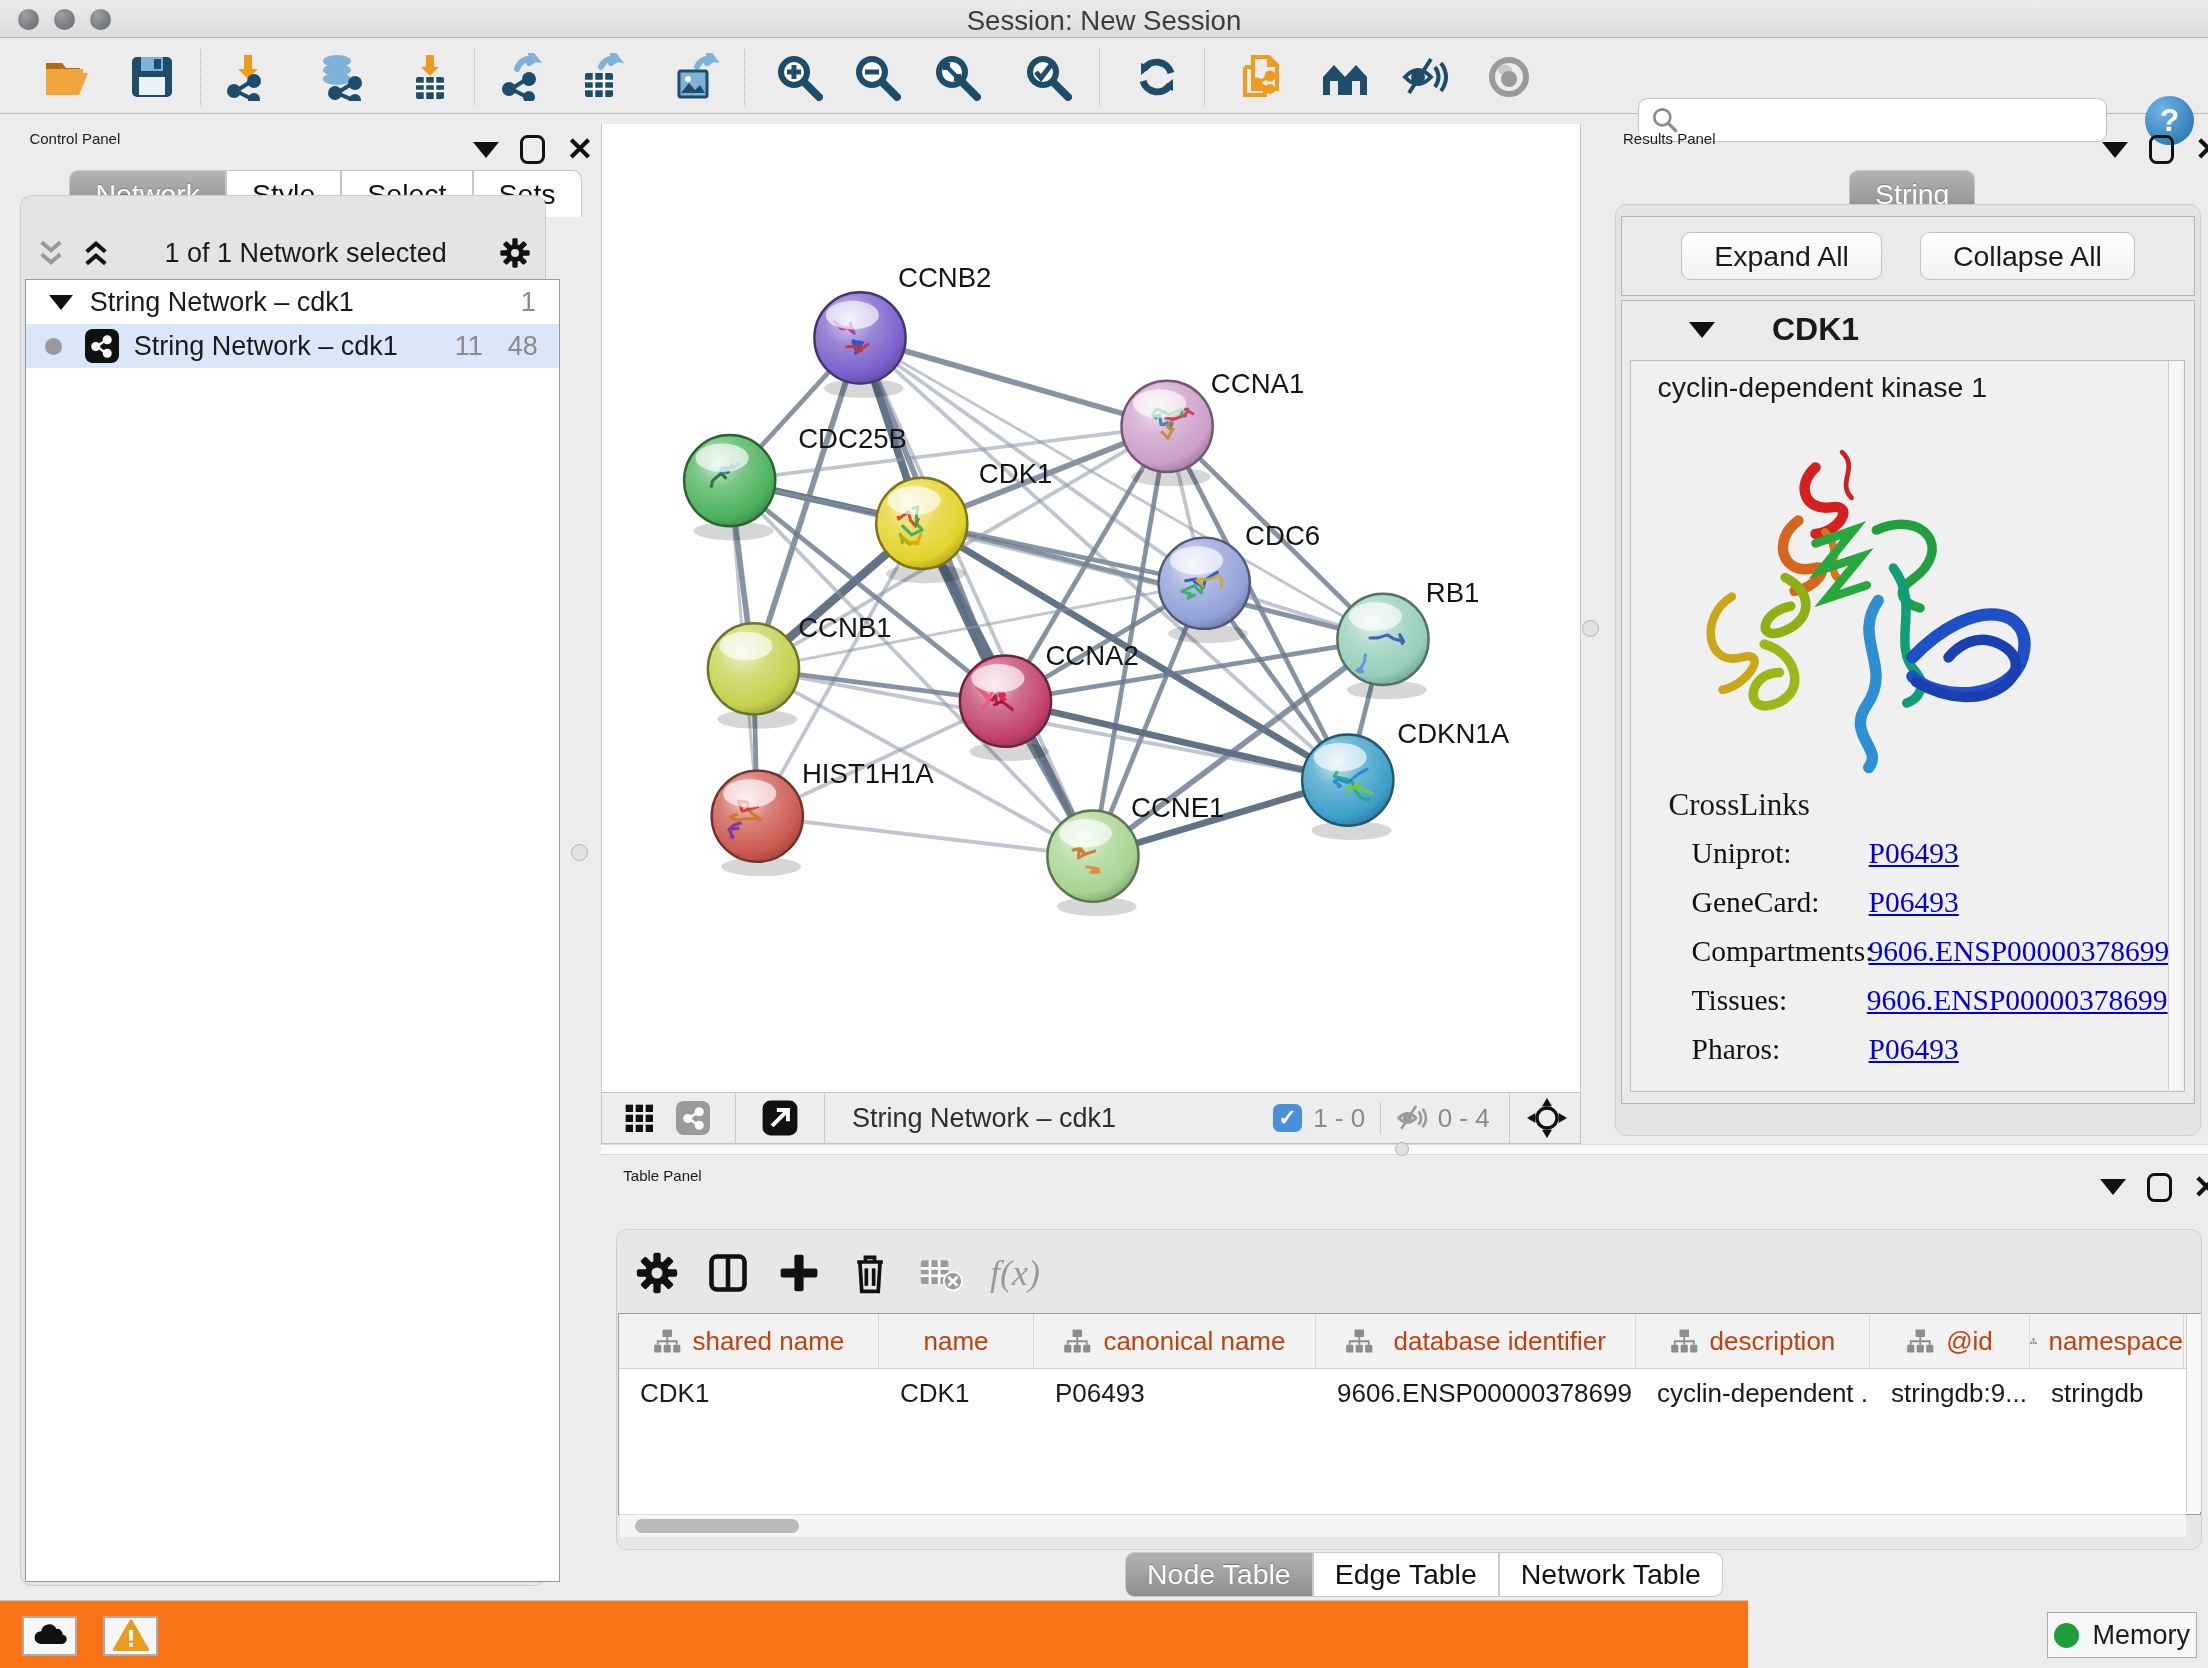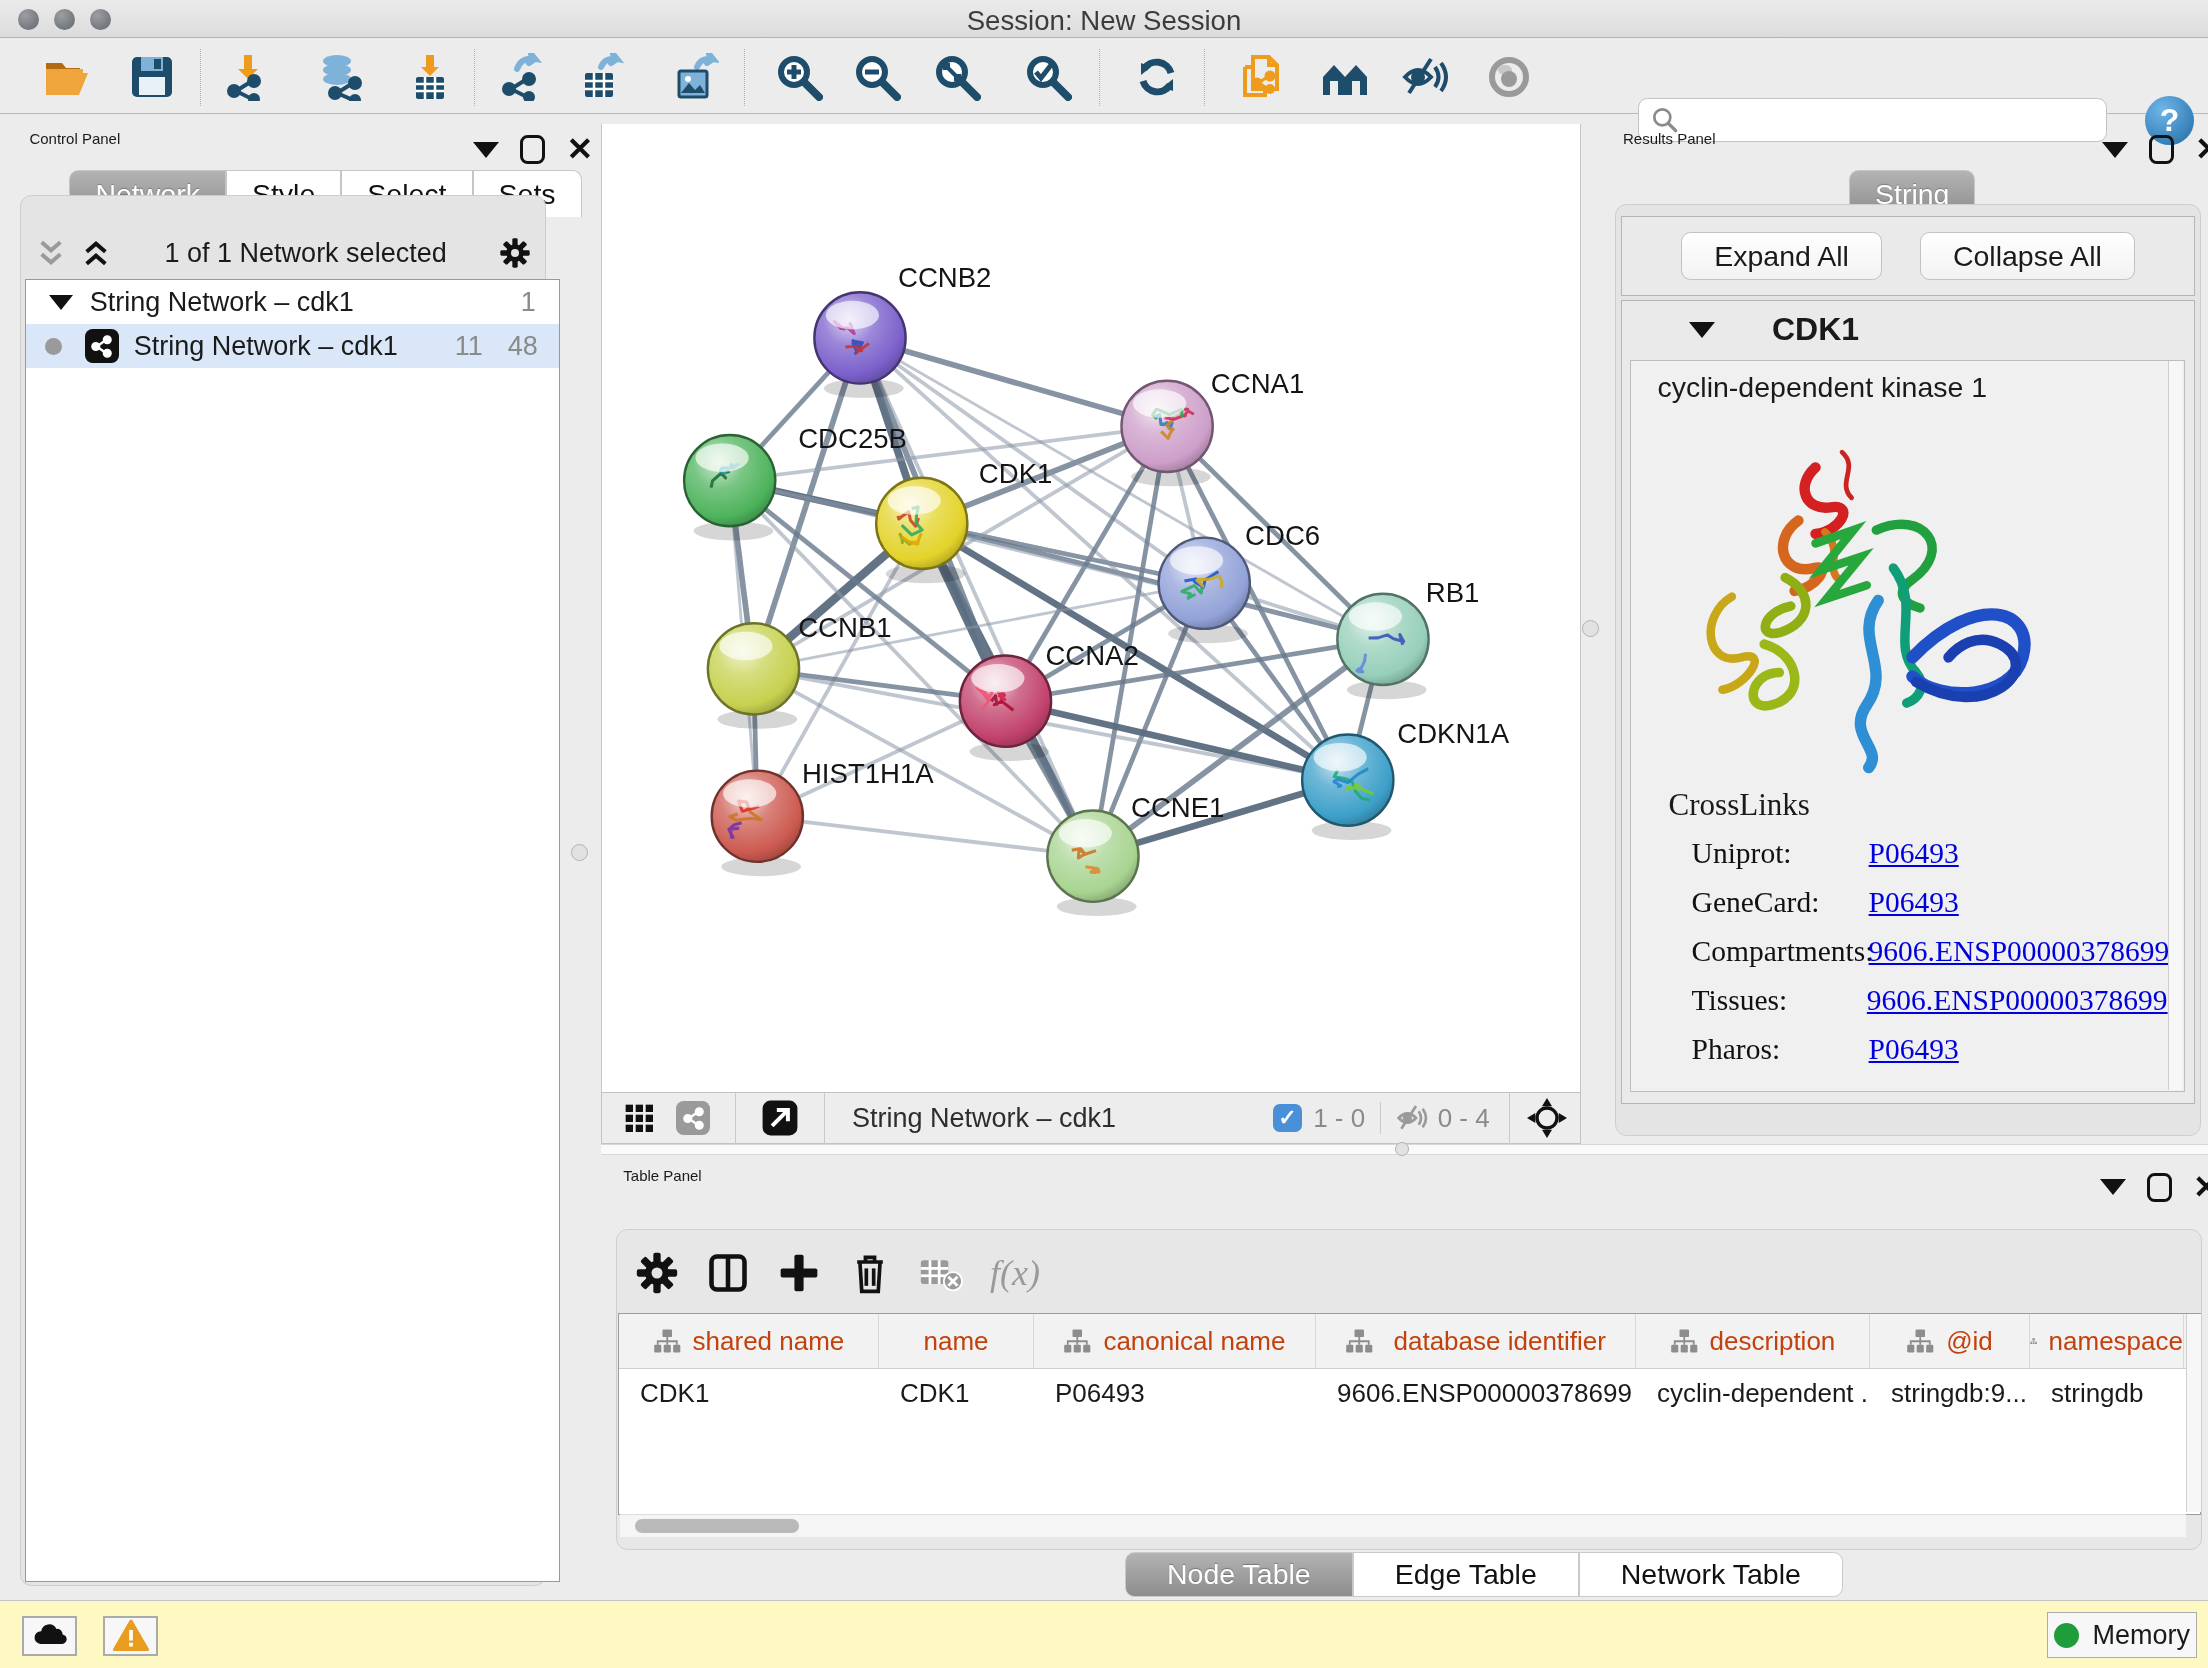--- a/index.html
+++ b/index.html
@@ -95,28 +95,28 @@
     border:1.9px solid #9c9c9c; display:flex; flex-direction:column; }
   .thead { display:flex; height:55px; background:#f2f2f2; border-bottom:1.9px solid #cfcfcf; }
   .th { display:flex; align-items:center; justify-content:center; gap:11.4px; font-size:26px; color:#c2410c;
     border-right:1px solid #d8d8d8; overflow:hidden; white-space:nowrap; flex:none; }
   .tr { display:flex; height:49px; }
   .td { display:flex; align-items:center; padding-left:21px; font-size:26px; overflow:hidden;
     white-space:nowrap; flex:none; }
   .hscroll { position:absolute; left:620px; top:1514px; width:1566px; height:23px; background:#f5f5f5; border-top:1px solid #ddd; }
   .hthumb { position:absolute; left:15px; top:3.8px; width:164px; height:14.3px; border-radius:7.6px; background:#b9b9b9; }
   .btabs { position:absolute; left:1125px; top:1552px; display:flex; }
-  .btab { height:45px; padding:0 41px; font-size:28.5px; display:flex; align-items:center; background:#fff;
+  .btab { height:45px; padding:0 21px; font-size:28.5px; display:flex; align-items:center; background:#fff;
     border:1px solid #c9c9c9; color:#111; }
   .btab.first { border-radius:9.5px 0 0 9.5px; }
   .btab.last { border-radius:0 9.5px 9.5px 0; }
   .btab.active { background:linear-gradient(#b3b3b3,#8d8d8d); color:#fff; text-shadow:0 -1px 1px rgba(0,0,0,.3); }
 
   
-  .statusbar { position:absolute; left:0; top:1600px; width:2208px; height:68px; background:#fef9c3;
+  .statusbar { position:absolute; left:0; top:1600px; width:1748px; height:68px; background:#f97316;
     border-top:1.9px solid #c3c3c3; }
   .sb-box { position:absolute; top:15px; width:55px; height:40px; background:#f7f7f7; border:2.9px solid #ababab;
     display:flex; align-items:center; justify-content:center; }
   .membtn { position:absolute; left:2047px; top:11.4px; width:150px; height:46px; background:#f7f7f7;
     border:1.9px solid #ababab; display:flex; align-items:center; justify-content:center; gap:13.3px; font-size:27px; }
   .memdot { width:25px; height:25px; border-radius:50%; }
 
   .ic { width:32px; height:32px; }
 </style>
 </head>

